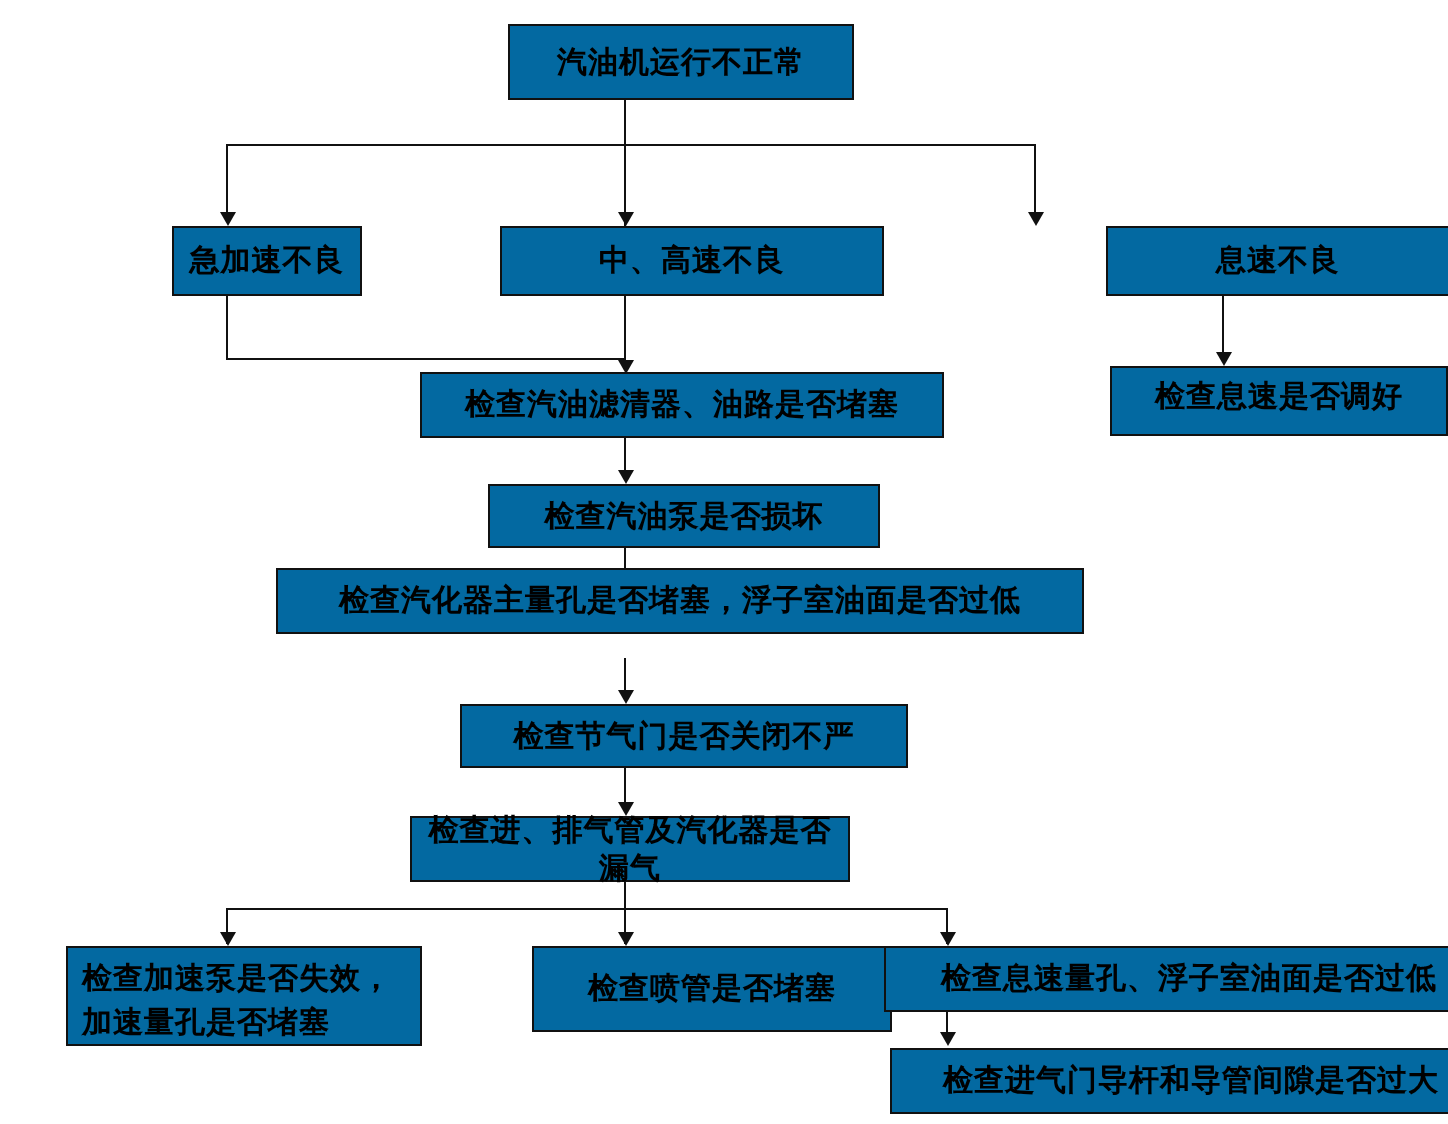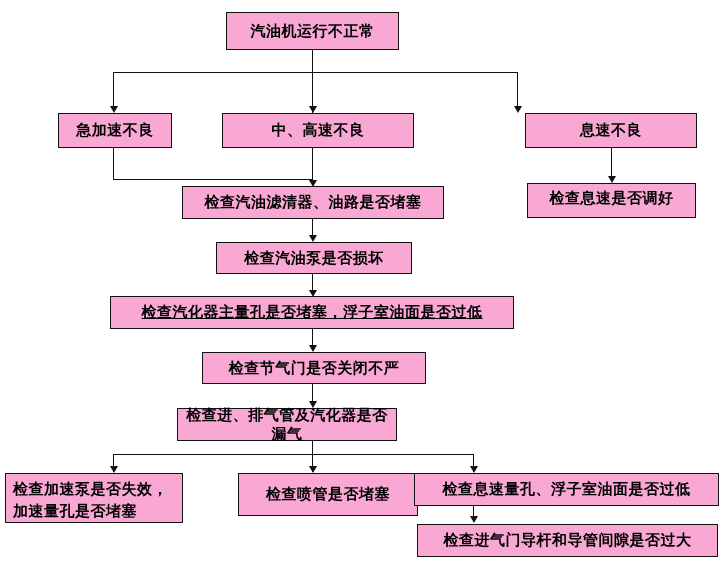--- a/index.html
+++ b/index.html
@@ -14,31 +14,32 @@
     width:724px;
     height:562px;
     background:#ffffff;
     overflow:hidden;
   }
   
   .node{
     position:absolute;
     box-sizing:border-box;
     border:1px solid #111;
-    background:#f9a8d4;
+    background:#0369a1;
     display:flex;
     align-items:center;
     justify-content:center;
     text-align:center;
     font-size:15px;
     font-weight:700;
     letter-spacing:0.5px;
     line-height:1.25;
     padding:2px 6px;
     color:#000;
+    margin-left:28px;
   }
   .node.two-line{
     display:block;
     text-align:left;
     padding:5px 7px;
   }
   .node.two-line .ln{
     display:block;
     white-space:nowrap;
     line-height:1.45;
@@ -71,21 +72,21 @@
 
   <div class="vline" style="left:312px;top:50px;height:66px;"></div>
 
   <div class="hline" style="left:113px;top:72px;width:405px;"></div>
   <div class="vline" style="left:113px;top:72px;height:37px;"></div>
   <div class="vline" style="left:517px;top:72px;height:37px;"></div>
   <div class="arrow" style="left:110px;top:106px;"></div>
   <div class="arrow" style="left:309px;top:106px;"></div>
   <div class="arrow" style="left:514px;top:106px;"></div>
 
-  <div class="node" style="left:58px;top:113px;width:114px;height:35px;">急加速不良</div>
+  <div class="node" style="left:58px;top:113px;width:95px;height:35px;">急加速不良</div>
 
   <div class="node" style="left:222px;top:113px;width:192px;height:35px;">中、高速不良</div>
 
   <div class="node" style="left:525px;top:113px;width:172px;height:35px;">息速不良</div>
 
   <div class="vline" style="left:113px;top:148px;height:32px;"></div>
   <div class="hline" style="left:113px;top:179px;width:200px;"></div>
   <div class="vline" style="left:312px;top:148px;height:36px;"></div>
   <div class="arrow" style="left:309px;top:180px;"></div>
 
@@ -97,21 +98,21 @@
   <div class="node" style="left:182px;top:186px;width:262px;height:33px;">检查汽油滤清器、油路是否堵塞</div>
 
   <div class="vline" style="left:312px;top:219px;height:20px;"></div>
   <div class="arrow" style="left:309px;top:235px;"></div>
 
   <div class="node" style="left:216px;top:242px;width:196px;height:32px;">检查汽油泵是否损坏</div>
 
   <div class="vline" style="left:312px;top:274px;height:20px;"></div>
   <div class="arrow" style="left:309px;top:290px;"></div>
 
-  <div class="node" style="left:110px;top:296px;width:404px;height:33px;text-decoration:underline;">检查汽化器主量孔是否堵塞，浮子室油面是否过低</div>
+  <div class="node" style="left:110px;top:284px;width:404px;height:33px;">检查汽化器主量孔是否堵塞，浮子室油面是否过低</div>
 
   <div class="vline" style="left:312px;top:329px;height:20px;"></div>
   <div class="arrow" style="left:309px;top:345px;"></div>
 
   <div class="node" style="left:202px;top:352px;width:224px;height:32px;">检查节气门是否关闭不严</div>
 
   <div class="vline" style="left:312px;top:384px;height:21px;"></div>
   <div class="arrow" style="left:309px;top:401px;"></div>
 
   <div class="node" style="left:177px;top:408px;width:220px;height:33px;">检查进、排气管及汽化器是否漏气</div>

